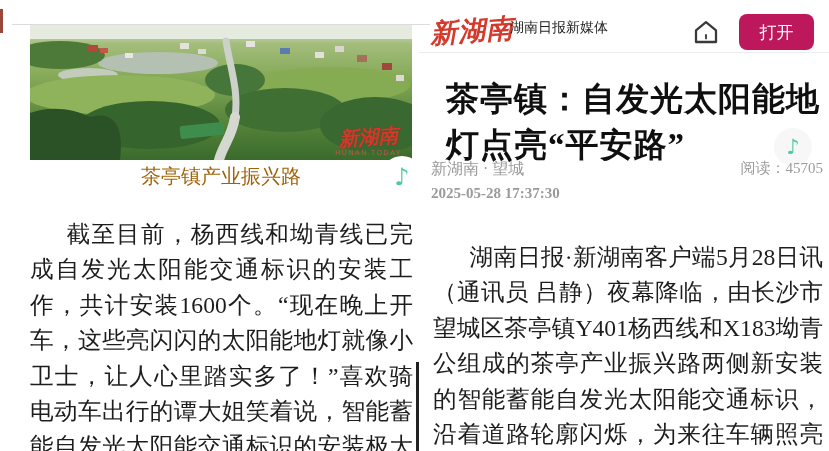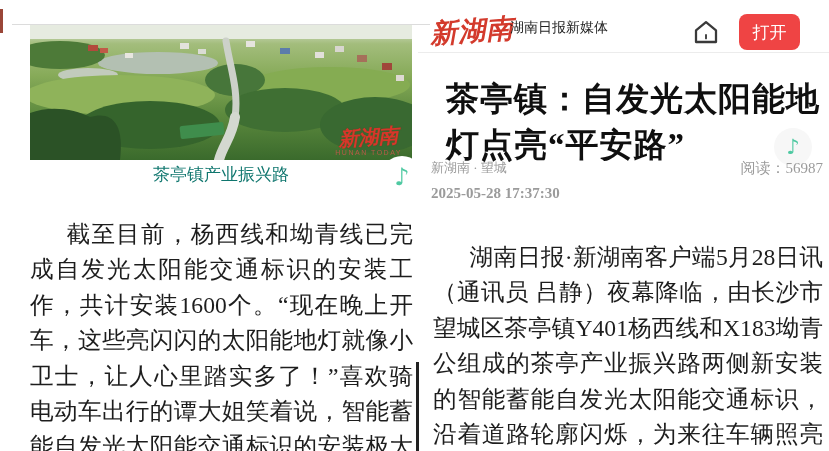--- a/index.html
+++ b/index.html
@@ -8,41 +8,41 @@
     font-family:"Liberation Serif","DejaVu Serif",serif;color:#1d1d1d;
   }
   
   .carousel-line{position:absolute;left:12px;top:24px;width:418px;height:1px;background:#dcdcdc;}
   .edge-sliver{position:absolute;left:0;top:9px;width:3px;height:24px;background:#9a4638;}
   .photo{position:absolute;left:30px;top:25px;width:382px;height:135px;overflow:hidden;background:#6f9a4d;}
   .photo svg{display:block;}
   .wm{position:absolute;right:10px;bottom:4px;text-align:center;line-height:1;}
   .wm-logo{display:block;font-size:20px;font-weight:bold;font-style:italic;color:#d6372a;transform:rotate(-4deg);text-shadow:0 0 1px rgba(150,30,20,.5);}
   .wm-sub{display:block;font-size:7px;letter-spacing:1.5px;color:#b85a48;font-family:"Liberation Sans",sans-serif;margin-top:2px;}
-  .caption{position:absolute;left:30px;top:163px;width:382px;text-align:center;color:#0f766e;font-size:17px;}
+  .caption{position:absolute;left:30px;top:163px;width:382px;text-align:center;color:#a16207;font-size:20px;}
   
   .note-bubble{position:absolute;border-radius:50%;display:flex;align-items:center;justify-content:center;}
   .nb-left{left:381px;top:156px;width:42px;height:42px;background:#ffffff;}
   .nb-right{left:774px;top:128px;width:38px;height:38px;background:#f7f7f7;}
   .note{color:#4fc9a2;font-size:24px;font-family:"DejaVu Sans",sans-serif;}
   .nb-right .note{font-size:21px;}
   
   .body-col{position:absolute;font-size:23.6px;line-height:35.4px;text-align:justify;text-indent:1.55em;color:#1d1d1d;}
   .col-left{left:30px;top:217px;width:383px;height:234px;overflow:hidden;}
   .col-right{left:433px;top:240px;width:390px;height:211px;overflow:hidden;}
   .v-bar{position:absolute;left:416px;top:362px;width:3px;height:89px;background:#212121;}
   
   .logo{position:absolute;left:430px;top:13px;font-size:27px;font-weight:bold;font-style:italic;color:#d33a2c;transform:rotate(-4deg);letter-spacing:1px;}
   .brand{position:absolute;left:510px;top:19px;font-size:14px;color:#222;}
   .home-btn{position:absolute;left:690px;top:16px;width:32px;height:32px;background:none;border:none;padding:0;cursor:pointer;}
-  .open-btn{position:absolute;left:739px;top:14px;width:61px;height:36px;background:#ef4444;color:#fff;border:none;border-radius:8px;font-size:17px;font-family:"Liberation Sans",sans-serif;cursor:pointer;}
+  .open-btn{position:absolute;left:739px;top:14px;width:75px;height:36px;background:#be185d;color:#fff;border:none;border-radius:8px;font-size:17px;font-family:"Liberation Sans",sans-serif;cursor:pointer;}
   .header-divider{position:absolute;left:418px;top:52px;width:411px;height:1px;background:#ececec;}
   
   .title{position:absolute;left:430px;top:60px;width:399px;font-size:33px;line-height:46px;font-weight:bold;color:#0f0f0f;letter-spacing:1px;}
-  .meta-source{position:absolute;left:431px;top:159px;font-size:13px;color:#9b9b9b;}
+  .meta-source{position:absolute;left:431px;top:159px;font-size:16px;color:#9b9b9b;}
   .meta-read{position:absolute;right:6px;top:159px;font-size:15px;color:#9b9b9b;}
   .meta-time{position:absolute;left:431px;top:185px;font-size:15px;color:#9b9b9b;font-weight:bold;}
 </style>
 </head>
 <body>
 
 <div class="stage">
 
   <div class="carousel-line"></div>
   <div class="edge-sliver"></div>
@@ -116,21 +116,21 @@
     <svg width="32" height="32" viewBox="0 0 24 24">
       <path d="M4.5 19.5 V10.8 L12 4.6 L19.5 10.8 V19.5 Z" fill="none" stroke="#3a3a3a" stroke-width="1.7" stroke-linejoin="round"></path>
       <rect x="11.3" y="13.5" width="1.4" height="4" rx="0.7" fill="#3a3a3a"></rect>
     </svg>
   </button>
   <button class="open-btn">打开</button>
   <div class="header-divider"></div>
 
   <h1 class="title" style="margin:16px;">茶亭镇：自发光太阳能地灯点亮“平安路”</h1>
   <span class="meta-source">新湖南 · 望城</span>
-  <span class="meta-read">阅读：56987</span>
+  <span class="meta-read">阅读：45705</span>
   <span class="meta-time">2025-05-28 17:37:30</span>
 
   <p class="body-col col-left" style="margin:0;">截至目前，杨西线和坳青线已完成自发光太阳能交通标识的安装工作，共计安装1600个。“现在晚上开车，这些亮闪闪的太阳能地灯就像小卫士，让人心里踏实多了！”喜欢骑电动车出行的谭大姐笑着说，智能蓄能自发光太阳能交通标识的安装极大地提升了这两条线路的行车安全</p>
   <p class="body-col col-right" style="margin:0;">湖南日报·新湖南客户端5月28日讯（通讯员 吕静）夜幕降临，由长沙市望城区茶亭镇Y401杨西线和X183坳青公组成的茶亭产业振兴路两侧新安装的智能蓄能自发光太阳能交通标识，沿着道路轮廓闪烁，为来往车辆照亮安全路径。近</p>
 
   <div class="v-bar"></div>
 
 </div>
 
 </body></html>

